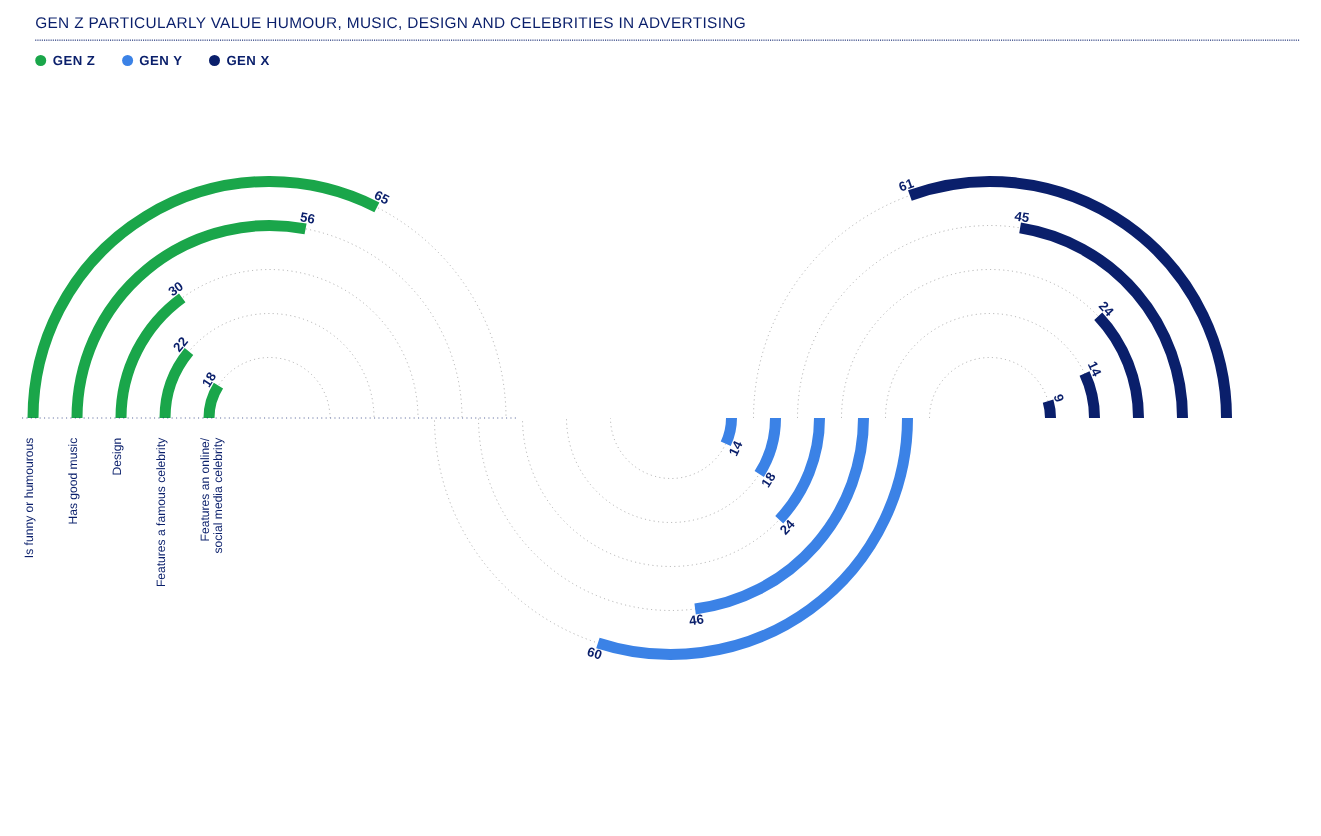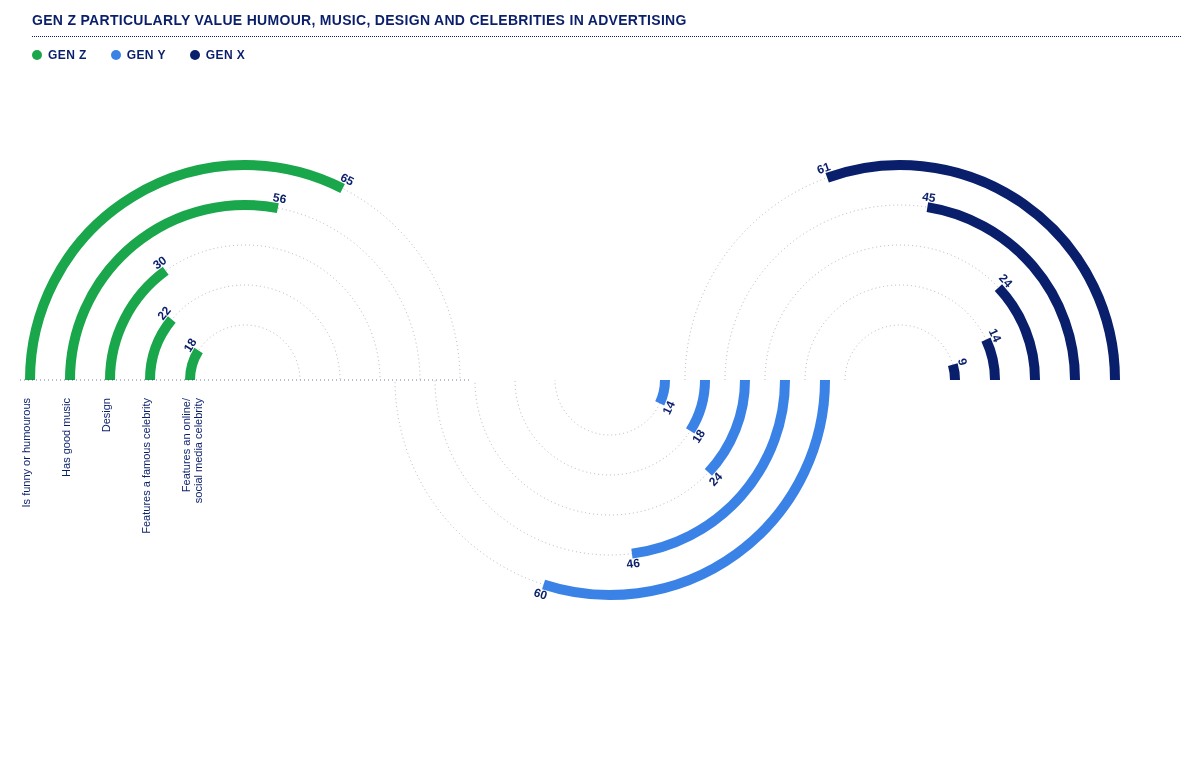--- a/index.html
+++ b/index.html
@@ -10,21 +10,21 @@
     background: #ffffff;
     font-family: "Segoe UI", Arial, sans-serif;
     color: #0a1f6b;
     overflow: hidden;
   }
   .title {
     position: absolute;
     left: 32px;
     top: 12px;
     font-size: 14px;
-    font-weight: 700;
+    font-weight: 400;
     letter-spacing: 0.3px;
     color: #0a1f6b;
   }
   .title-rule {
     position: absolute;
     left: 32px;
     right: 20px;
     top: 36px;
     border-top: 1px dotted #0a1f6b;
   }

